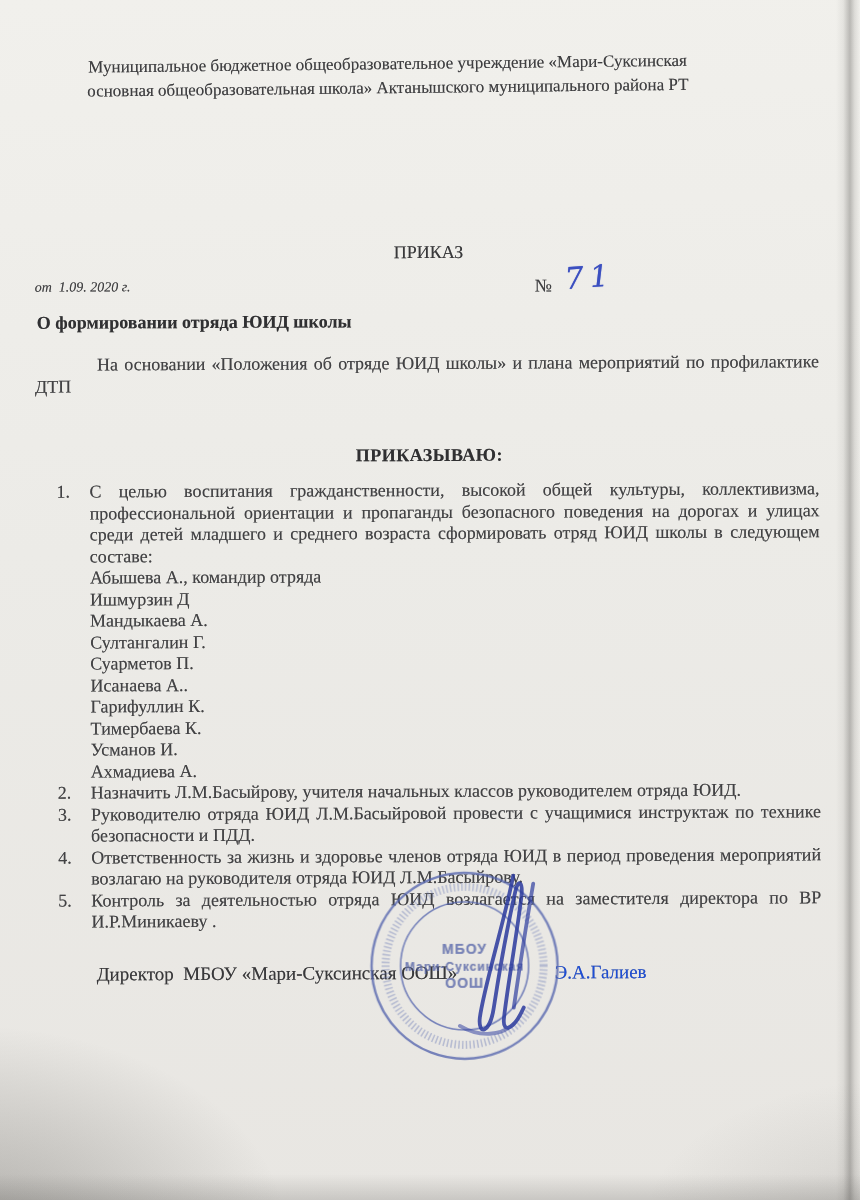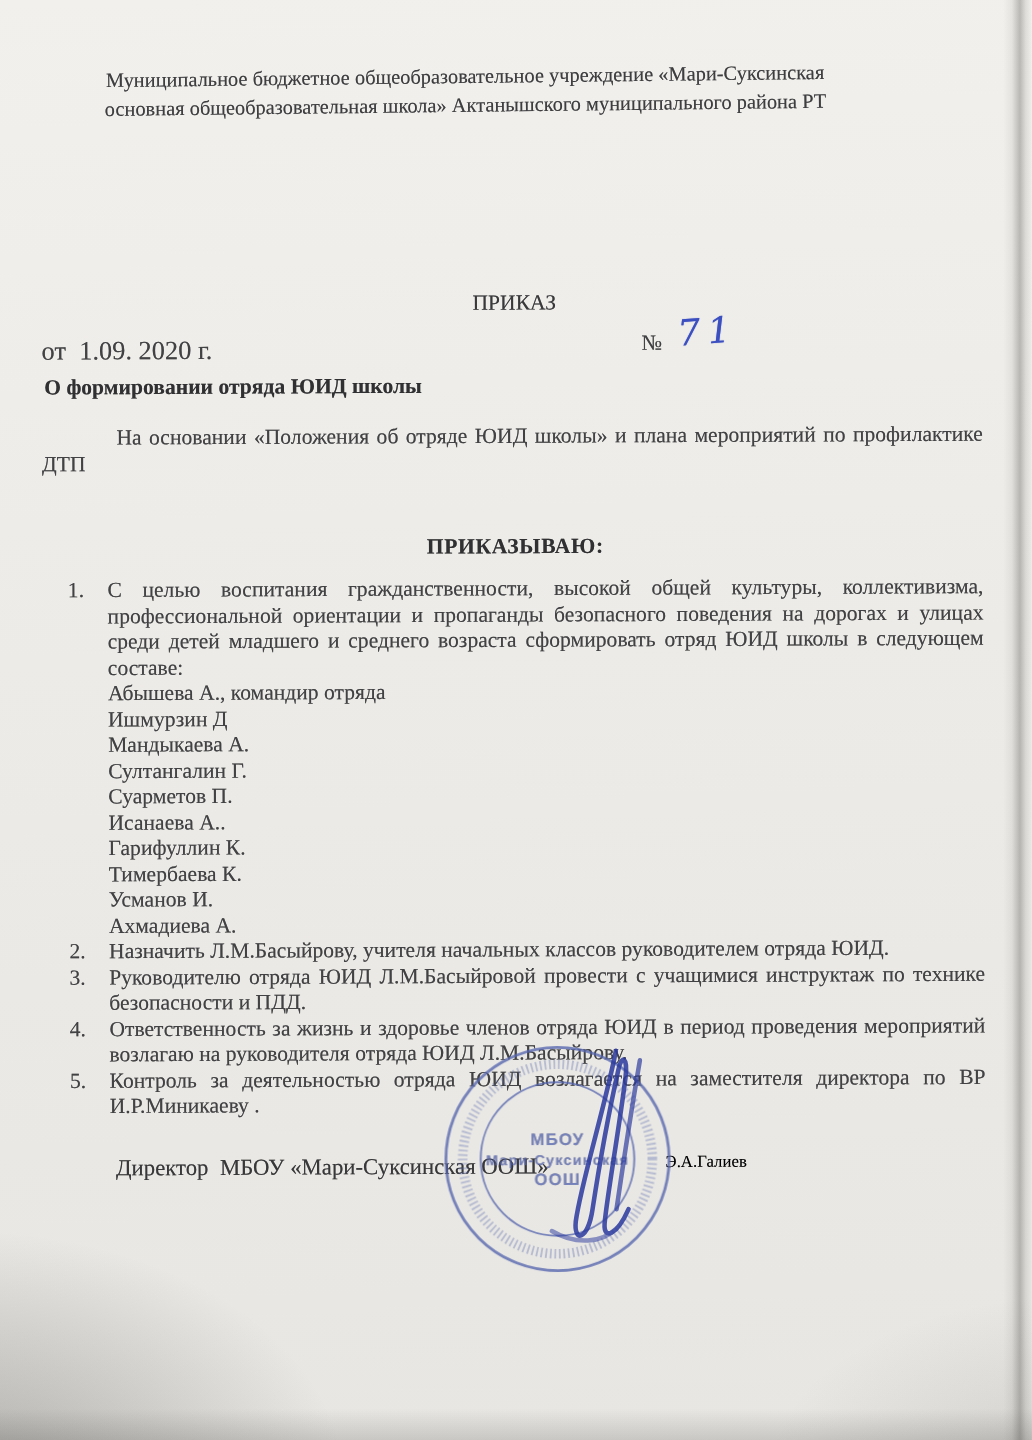--- a/index.html
+++ b/index.html
@@ -36,21 +36,21 @@
   .header {
     position:absolute; top:52px; left:20px; width:740px;
     text-align:center; font-size:17px; line-height:24px;
     transform:rotate(-0.4deg); color:#3e3e40;
   }
   .title {
     position:absolute; top:242px; left:0; width:860px;
     text-align:center; font-size:18px; color:#39393b;
   }
   .ws-pre { white-space:pre; }
-  .date { position:absolute; top:278px; left:36px; font-size:22px; }
+  .date { position:absolute; top:278px; left:36px; font-size:14px;font-style:italic; }
   .num-sign { position:absolute; top:276px; left:536px; font-size:18px; }
   .num-hand {
     position:absolute; top:260px; left:566px;
     font-size:30px; font-style:italic; letter-spacing:6px;
     color:#3b4fc0; transform:rotate(-4deg);
     text-shadow:0 0 0.8px rgba(59,79,192,0.75);
     font-family:"DejaVu Serif",serif;
   }
   .subject {
     position:absolute; top:311px; left:38px;
@@ -65,21 +65,21 @@
     text-align:center; font-size:18px; font-weight:bold;
     letter-spacing:0.5px; color:#303032;
   }
   .list { position:absolute; top:480px; left:40px; width:780px; font-size:18px; line-height:21.5px; }
   .order-item { display:flex; }
   .order-item .num { flex:0 0 50px; padding-left:17px; }
   .order-item .itext { flex:1; }
   .order-item .ipar { text-align:justify; }
   .members div { text-align:left; }
   .sig-left { position:absolute; top:962px; left:95px; font-size:19px; color:#38383a; }
-  .sig-right { position:absolute; top:962px; left:553px; font-size:14px; color:#000000; }
+  .sig-right { position:absolute; top:962px; left:553px; font-size:19px; color:#1d4ed8; }
   .stamp {
     position:absolute; left:363px; top:866px; width:200px; height:200px;
     opacity:0.78; filter:blur(0.5px);
   }
   .stamp .ink { stroke:#5565ae; fill:none; }
   .stamp text {
     fill:#5565ae; stroke:none;
     font-family:"Liberation Sans","DejaVu Sans",sans-serif;
     font-weight:bold; text-anchor:middle; letter-spacing:1px;
   }

